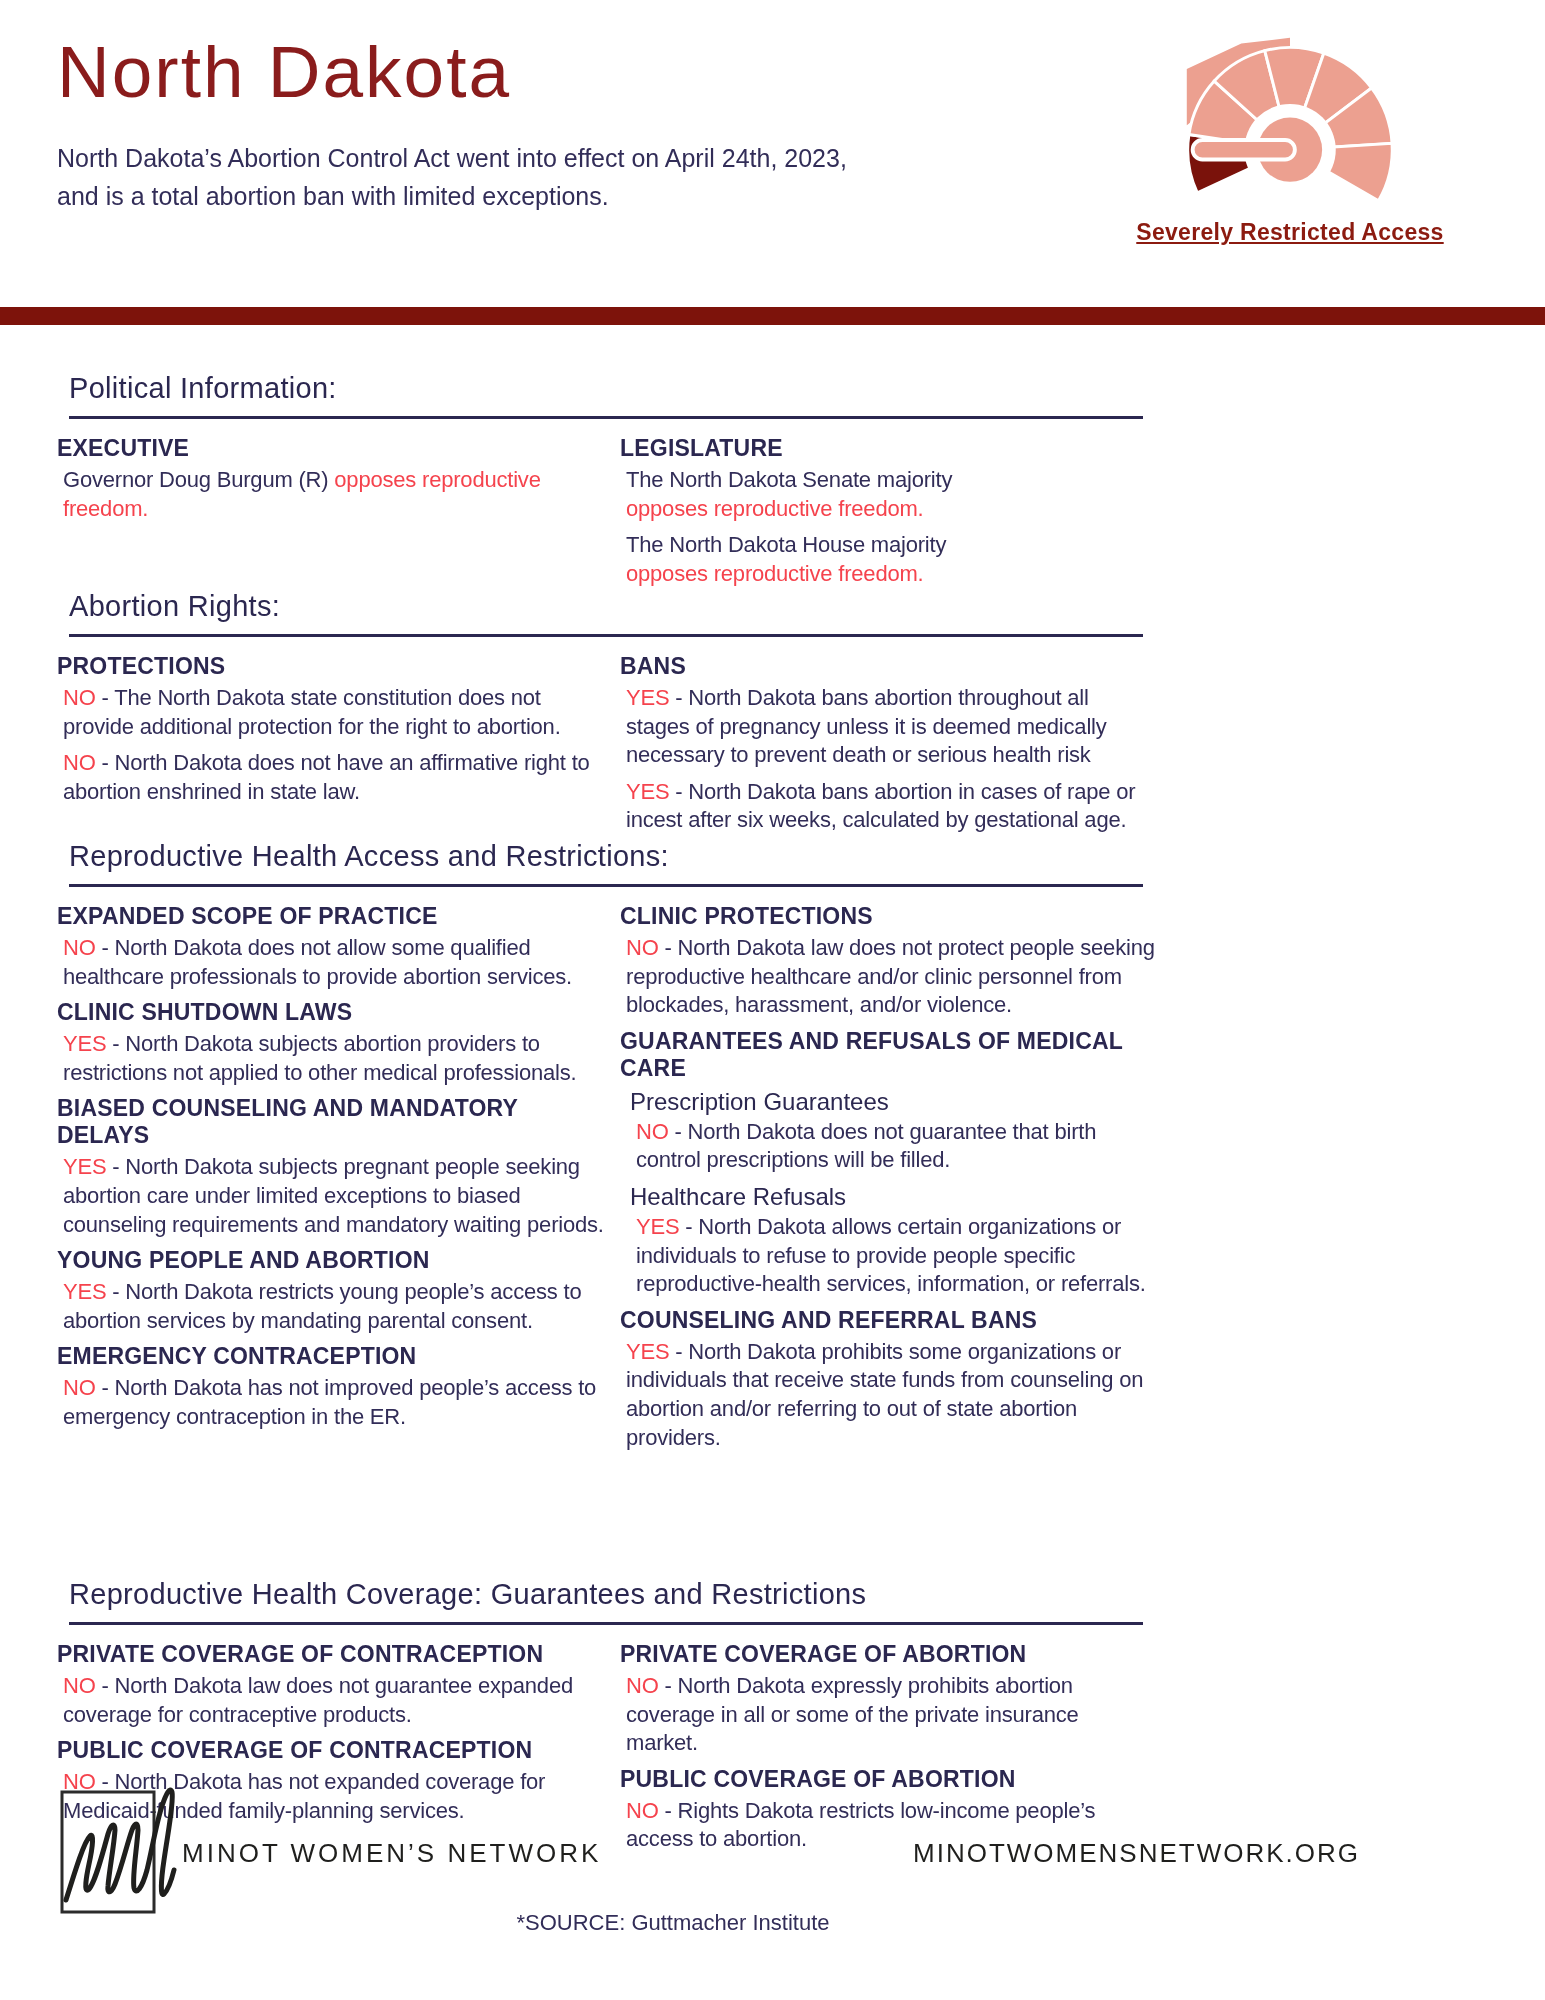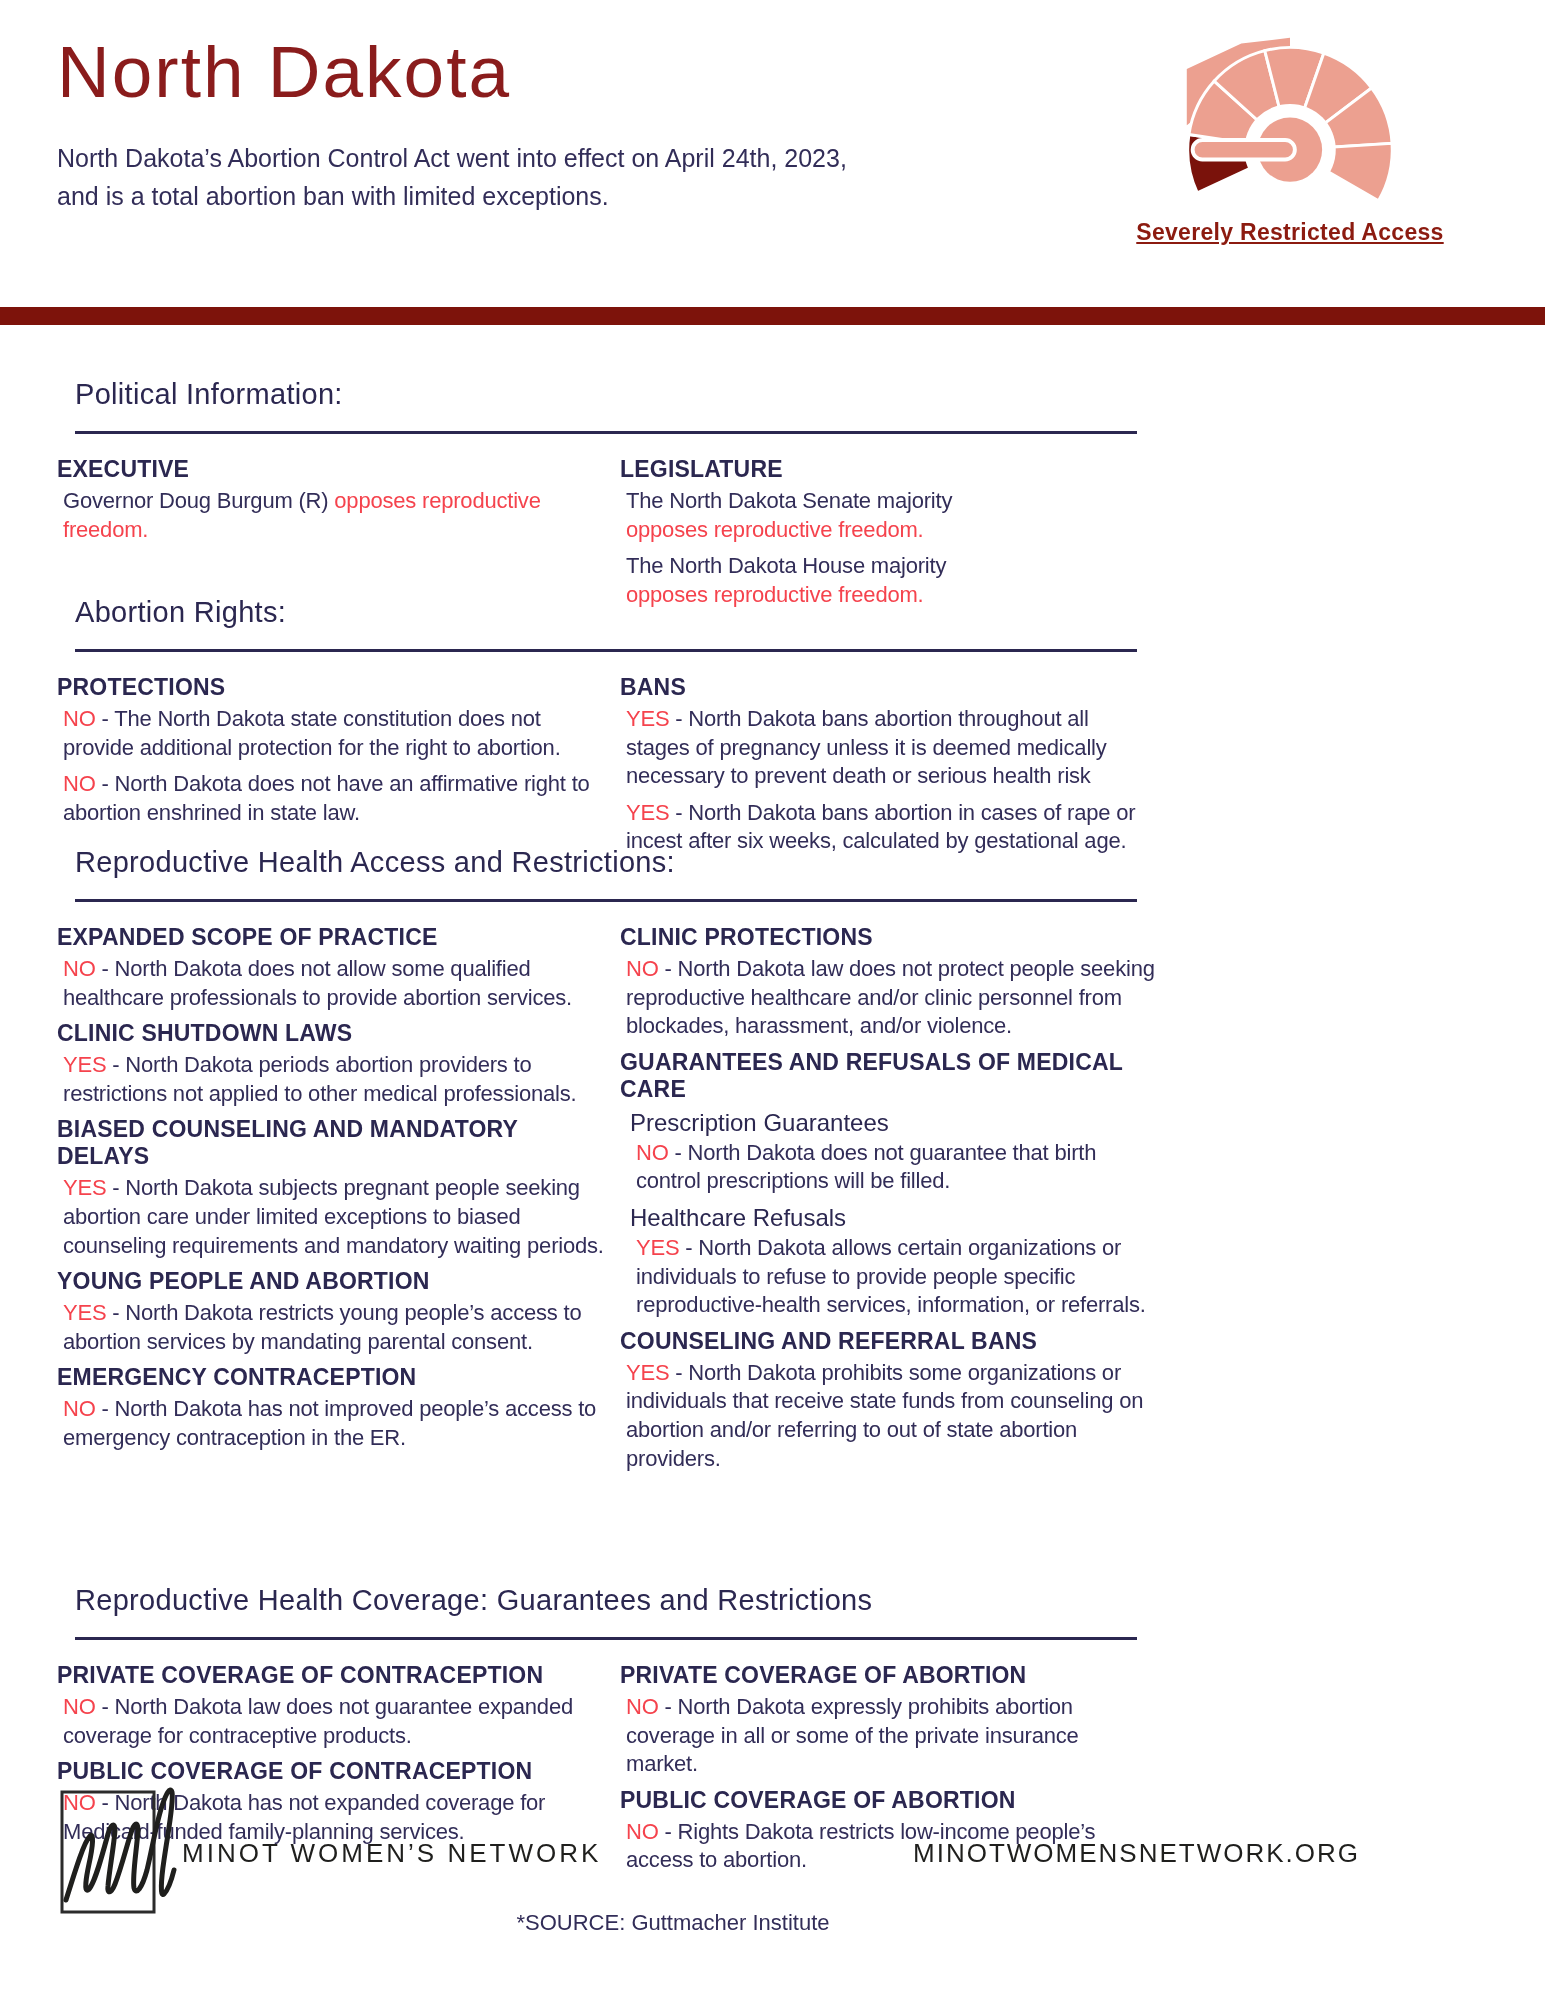--- a/index.html
+++ b/index.html
@@ -17,21 +17,21 @@
   .seg{fill:var(--color-salmon,#ECA090);stroke:#fff;stroke-width:3;}
   .seg-dark{fill:var(--color-wedge_dark,#7A120B);stroke:#fff;stroke-width:3;}
   .hub-ring{fill:#fff;}
   .hub{fill:var(--color-salmon,#ECA090);}
   .needle{fill:var(--color-salmon,#ECA090);stroke:#fff;stroke-width:4;}
   .backfold{fill:var(--color-salmon,#ECA090);}
   .divider{position:absolute;left:0;top:307px;width:1545px;height:18px;
            background:var(--color-bar_red,#7D130B);}
   
   .sec{position:absolute;left:57px;width:1098px;}
-  .sec-h{margin:18px;font-size:29px;font-weight:400;letter-spacing:.3px;padding-bottom:20px;
+  .sec-h{margin:12px;font-size:29px;font-weight:400;letter-spacing:.3px;padding-bottom:11px;
          border-bottom:3px solid var(--color-navy_deep,#2B2750);color:var(--color-navy_deep,#2B2750);}
   .cols{display:grid;grid-template-columns:555px 1fr;column-gap:8px;}
   .bh{margin:4px 0 4px;font-size:23px;font-weight:700;letter-spacing:.2px;
       color:var(--color-navy_deep,#2B2750);}
   .sub{padding-left:10px;}
   .sub-h{margin:6px 0 2px;font-size:24px;font-weight:500;color:var(--color-navy_deep,#2B2750);}
   .item{margin:0 0 8px 6px;font-size:22px;line-height:1.3;letter-spacing:-0.2px;
         color:var(--color-navy,#322D58);}
   .red{color:var(--color-red,#F5434D);font-weight:500;}
   .stack span{display:block;}
@@ -111,21 +111,21 @@
     </div>
   </section>
 
   <section class="sec" style="top:828px">
     <h2 class="sec-h">Reproductive Health Access and Restrictions:</h2>
     <div class="cols">
       <div class="col">
         <h3 class="bh">EXPANDED SCOPE OF PRACTICE</h3>
         <p class="item"><span class="red">NO</span><span> - North Dakota does not allow some qualified healthcare professionals to provide abortion services.</span></p>
         <h3 class="bh">CLINIC SHUTDOWN LAWS</h3>
-        <p class="item"><span class="red">YES</span><span> - North Dakota periods abortion providers to restrictions not applied to other medical professionals.</span></p>
+        <p class="item"><span class="red">YES</span><span> - North Dakota subjects abortion providers to restrictions not applied to other medical professionals.</span></p>
         <h3 class="bh">BIASED COUNSELING AND MANDATORY DELAYS</h3>
         <p class="item"><span class="red">YES</span><span> - North Dakota subjects pregnant people seeking abortion care under limited exceptions to biased counseling requirements and mandatory waiting periods.</span></p>
         <h3 class="bh">YOUNG PEOPLE AND ABORTION</h3>
         <p class="item"><span class="red">YES</span><span> - North Dakota restricts young people’s access to abortion services by mandating parental consent.</span></p>
         <h3 class="bh">EMERGENCY CONTRACEPTION</h3>
         <p class="item"><span class="red">NO</span><span> - North Dakota has not improved people’s access to emergency contraception in the ER.</span></p>
       </div>
       <div class="col">
         <h3 class="bh">CLINIC PROTECTIONS</h3>
         <p class="item"><span class="red">NO</span><span> - North Dakota law does not protect people seeking reproductive healthcare and/or clinic personnel from blockades, harassment, and/or violence.</span></p>

